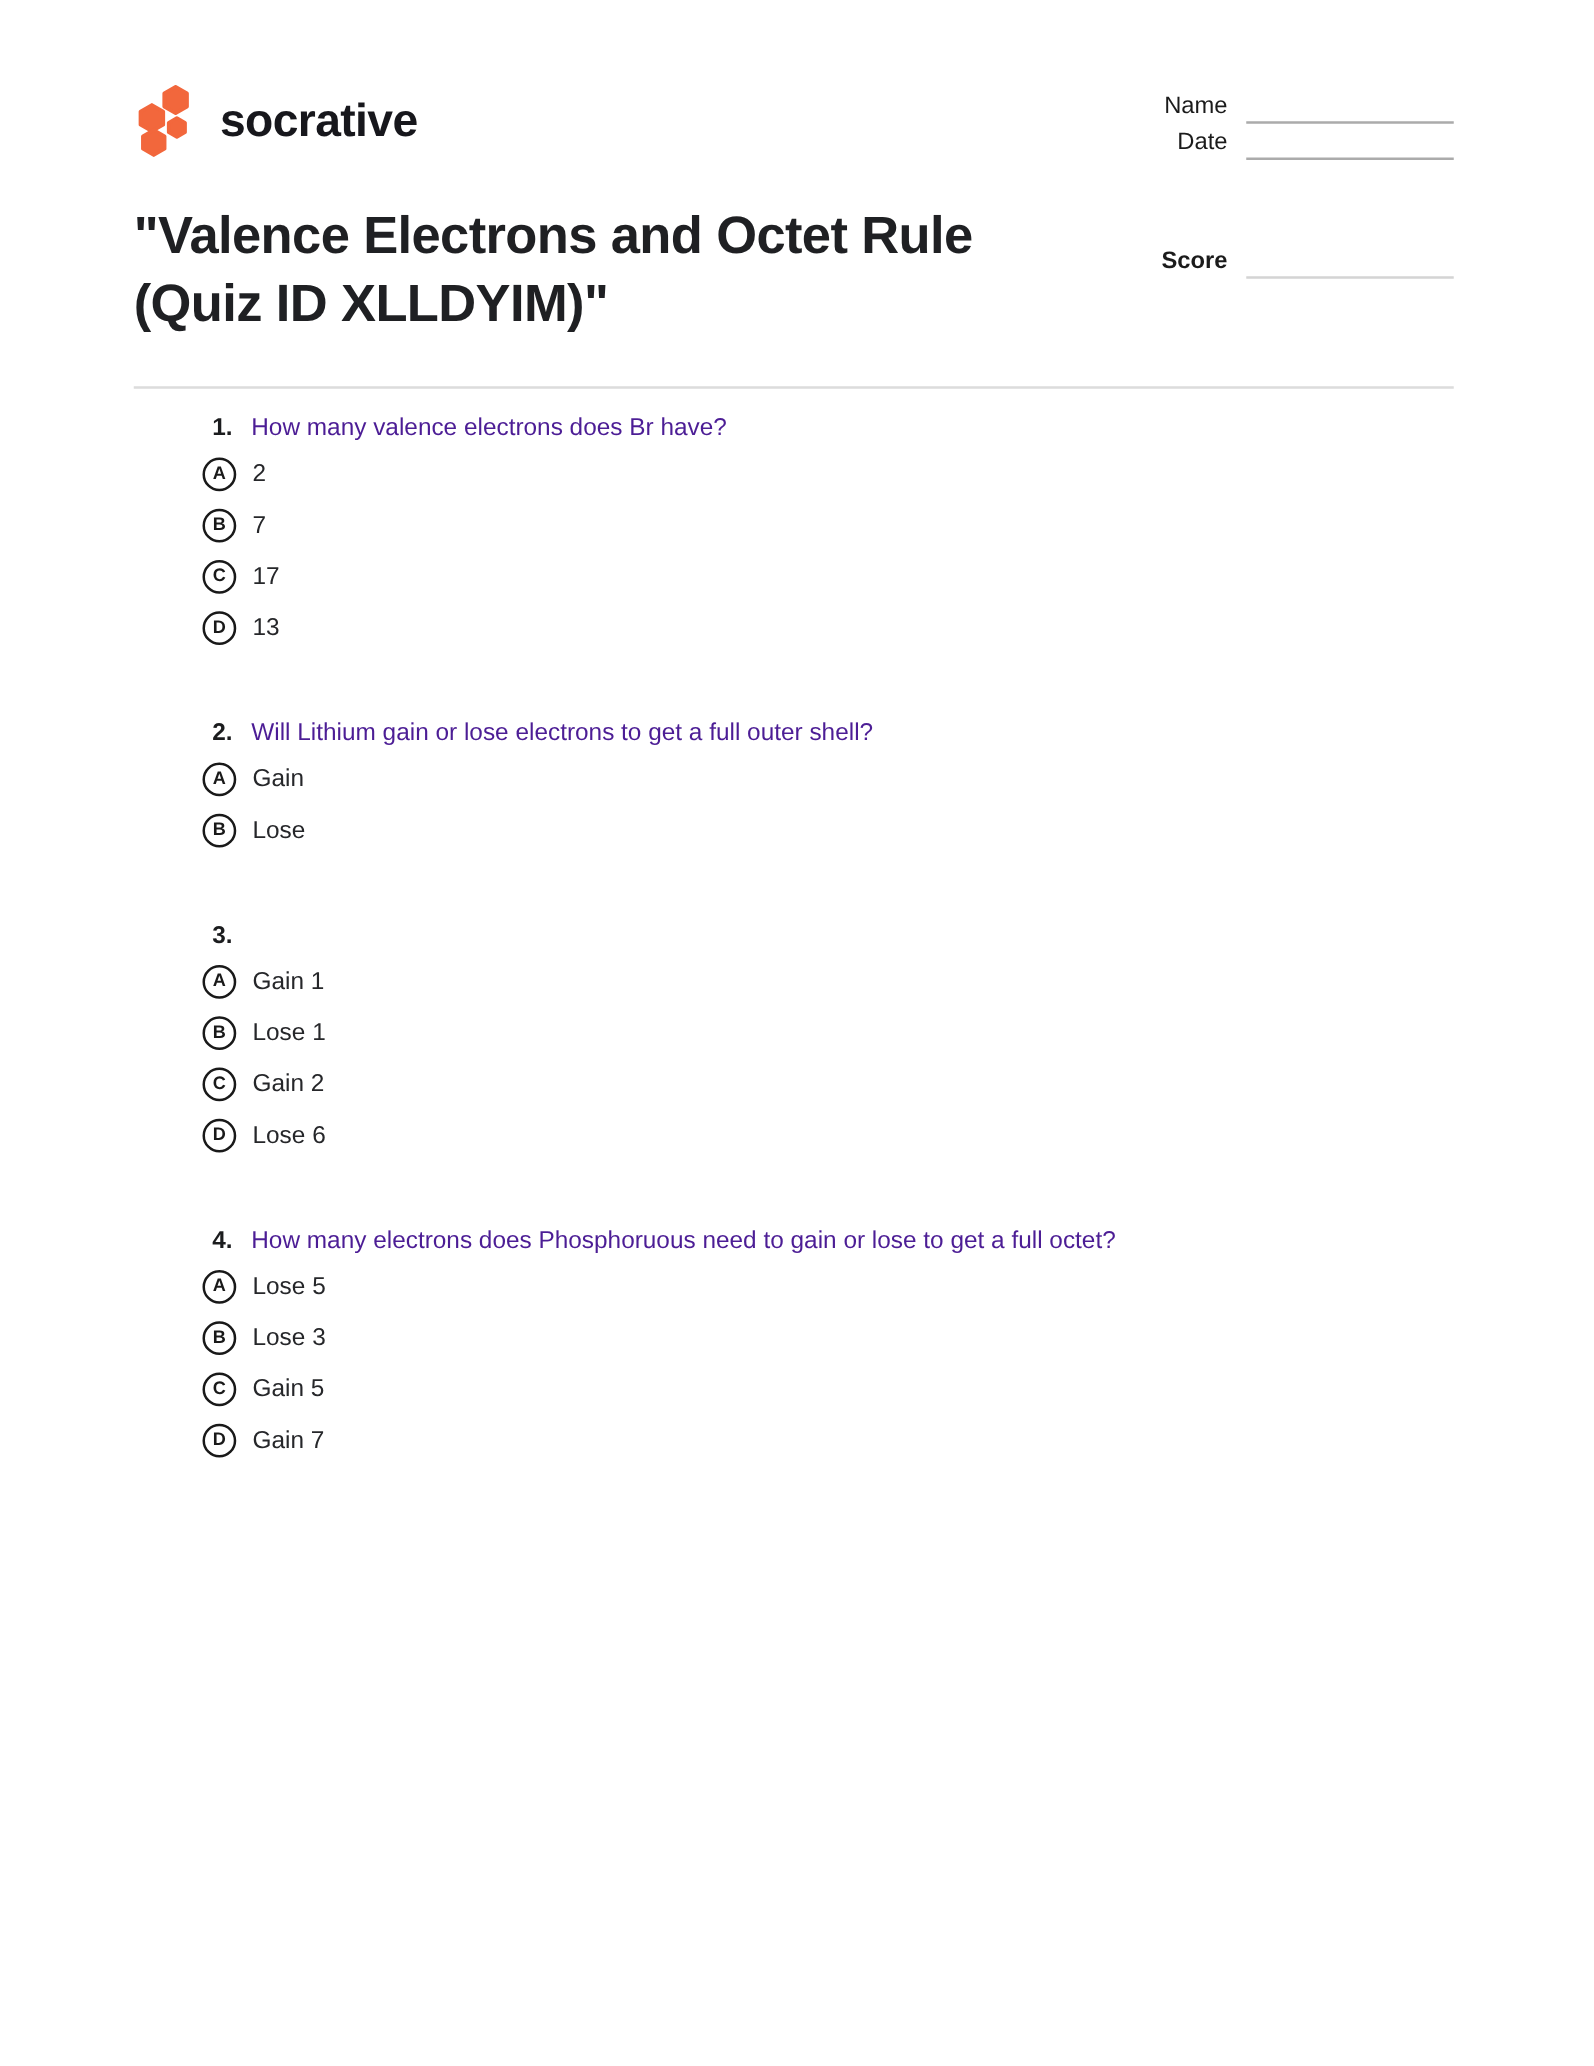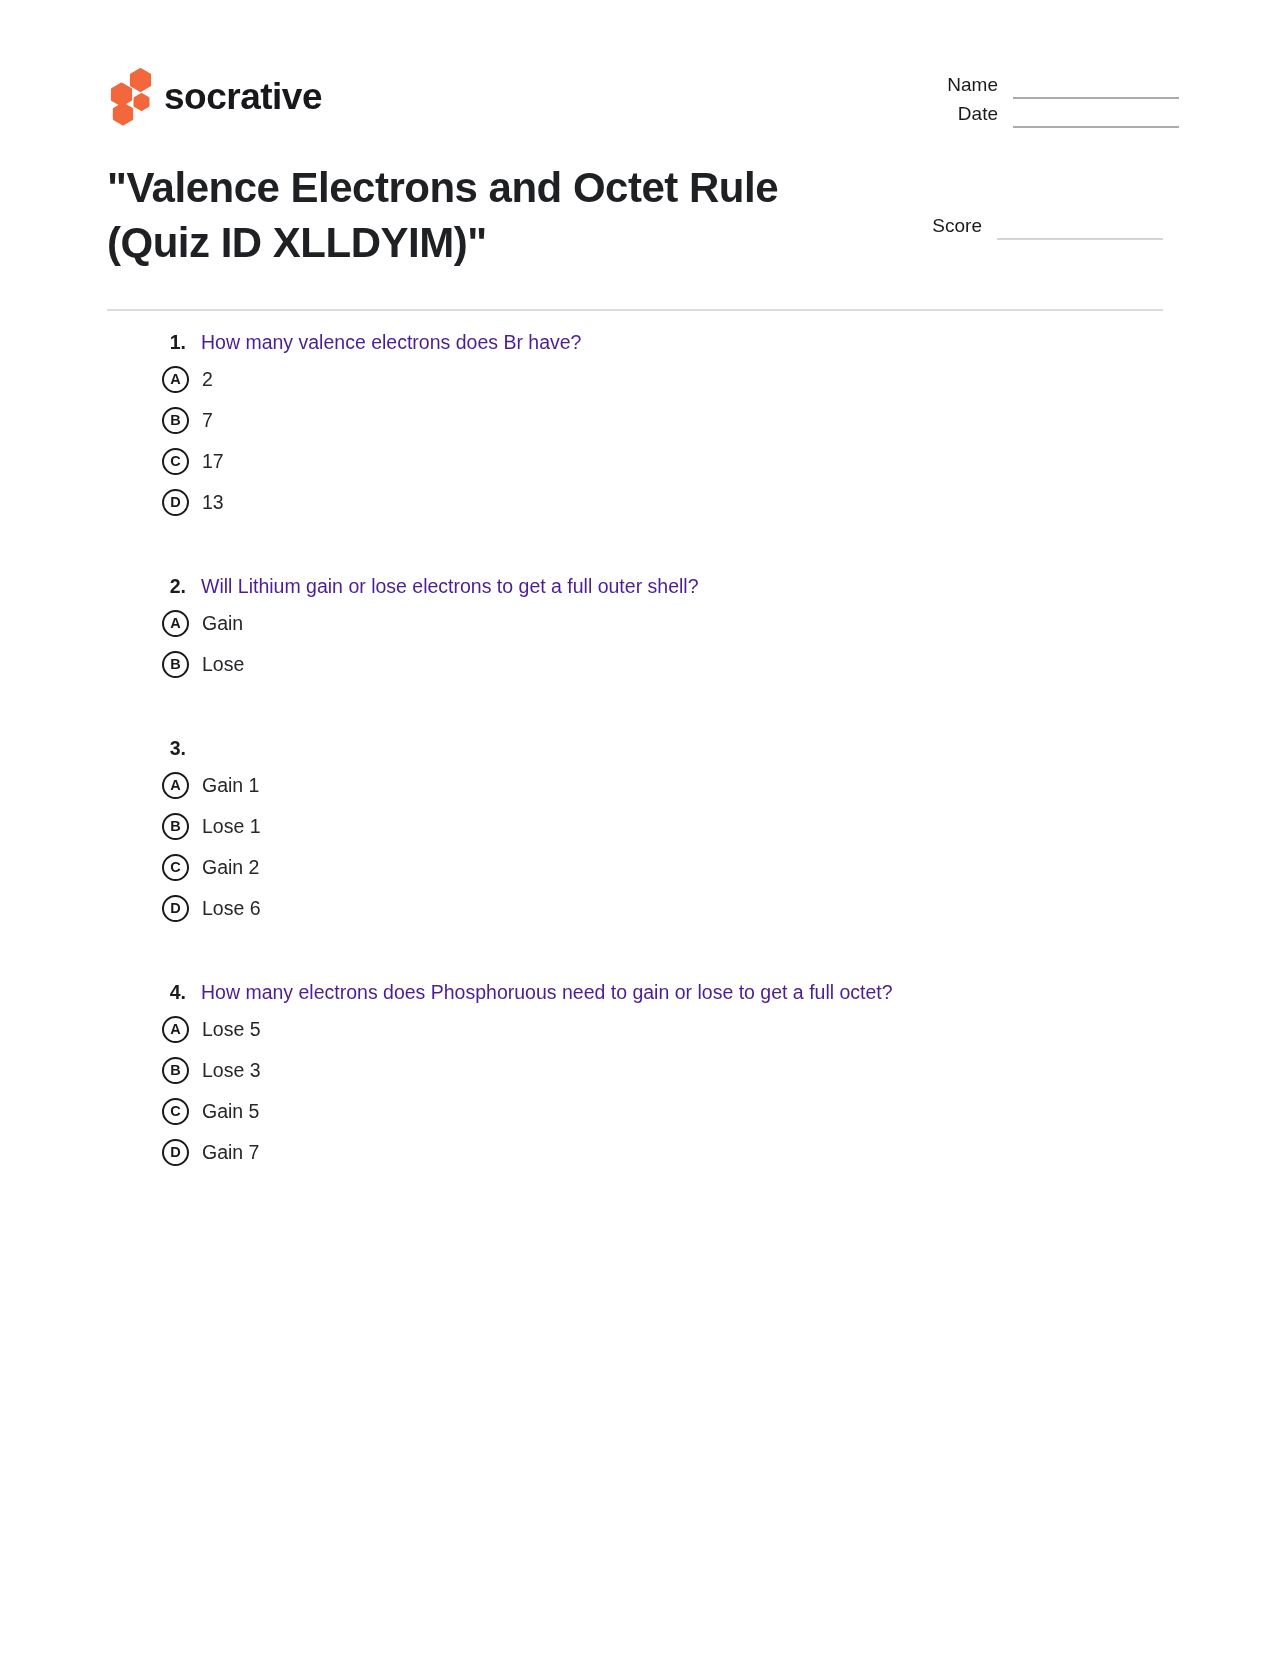--- a/index.html
+++ b/index.html
@@ -16,36 +16,36 @@
     overflow: hidden;
   }
 
   
   .logo {
     position: absolute;
     left: 100px;
     top: 68px;
     display: flex;
     align-items: center;
-    gap: 8px;
+    gap: 20px;
   }
   .logo-mark { display: block; }
   .logo-text {
     font-size: 37px;
     font-weight: 700;
     color: #17171C;
     letter-spacing: -0.5px;
     line-height: 1;
     padding-bottom: 4px;
   }
 
   .fields {
     position: absolute;
     top: 68px;
-    right: 96px;
+    right: 112px;
   }
   .field-row {
     display: flex;
     align-items: flex-end;
     justify-content: flex-end;
     gap: 15px;
     height: 29px;
   }
   .field-label {
     font-size: 19px;
@@ -68,22 +68,23 @@
     top: 160px;
     max-width: 690px;
     font-size: 42px;
     line-height: 55px;
     font-weight: 700;
     letter-spacing: -0.5px;
     color: #1F2023;
   }
   .score-row {
     position: absolute;
-    top: 209px;
+    top: 192px;
     right: 112px;
+    font-weight: bold;
   }
 
   
   .divider {
     position: absolute;
     top: 309px;
     left: 107px;
     width: 1056px;
     border: none;
     border-top: 2px solid #DCDCDC;

